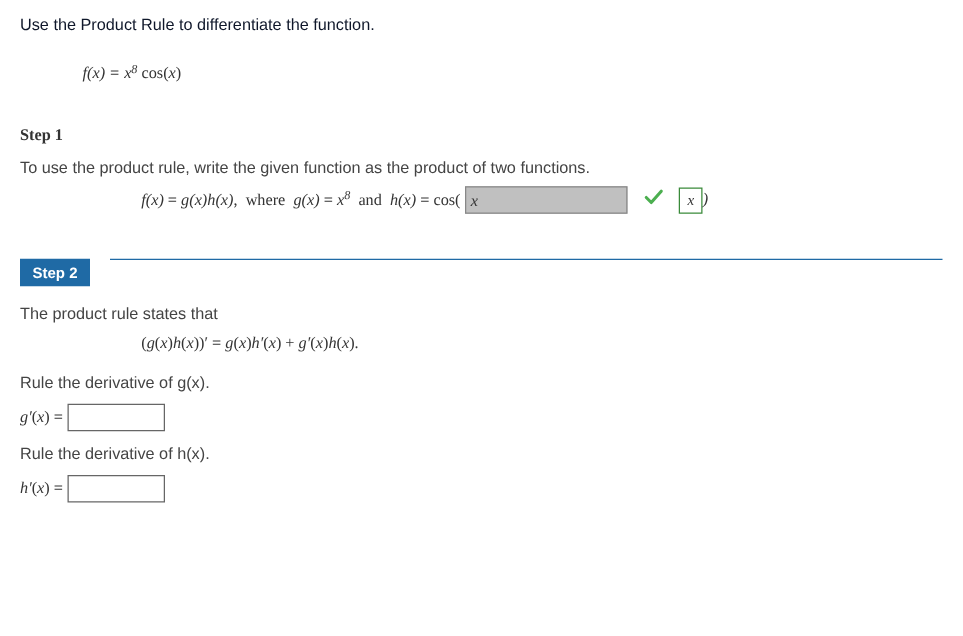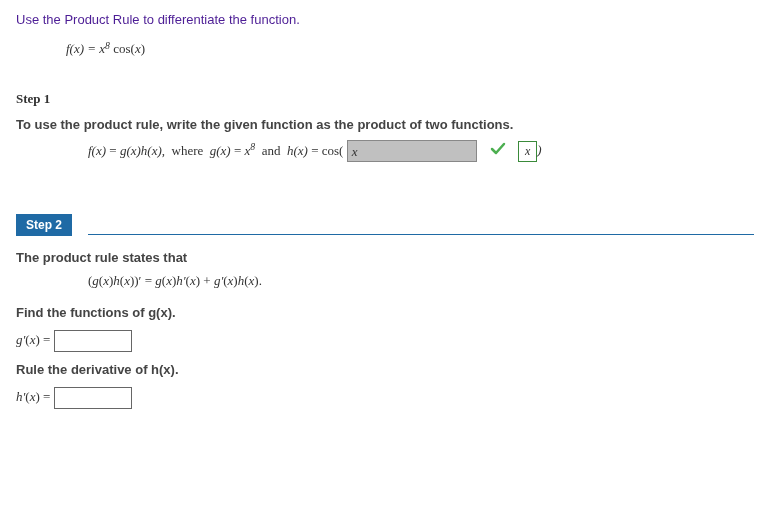--- a/index.html
+++ b/index.html
@@ -5,76 +5,75 @@
   body {
     font-family: Arial, Helvetica, sans-serif;
     font-size: 13px;
     color: #333;
     margin: 0;
     padding: 12px 16px 20px 16px;
     width: 770px;
     box-sizing: border-box;
   }
   .prompt {
-    color: #4c1d95;
-    margin-bottom: 12px;
+    color: #0f172a;
+    margin-bottom: 22px;
   }
   .math {
     font-family: Liberation Serif, serif;
     font-style: italic;
   }
   .math .up {
     font-style: normal;
   }
   .sup {
     font-size: 0.75em;
     vertical-align: super;
     position: relative;
     top: 1px;
   }
   .indent {
     margin-left: 50px;
     margin-top: 6px;
     margin-bottom: 18px;
   }
   .indent2 {
-    margin-left: 72px;
+    margin-left: 97px;
     margin-top: 6px;
     margin-bottom: 16px;
   }
   .step-title {
     font-weight: bold;
     color: #333;
     margin-top: 34px;
     margin-bottom: 10px;
     font-family: Liberation Serif, serif;
   }
   .step-bar {
     display: flex;
-    align-items: flex-end;
-    margin-top: 52px;
+    align-items: flex-start;
+    margin-top: 36px;
     margin-bottom: 14px;
     gap: 16px;
   }
   .step-bar .tab {
     background: #1f6aa5;
     color: #fff;
     font-weight: bold;
     padding: 4px 10px;
     font-size: 12px;
   }
   .step-bar .line {
     flex: 1;
     border-bottom: 1px solid #1f6aa5;
     margin-bottom: 1px;
   }
   .body-text {
     color: #444;
     margin: 8px 0;
-    font-weight: bold;
   }
   .input-disabled {
     display: inline-block;
     width: 130px;
     height: 22px;
     border: 1px solid #888;
     background: #c0c0c0;
     vertical-align: middle;
     padding: 0 4px;
     line-height: 22px;
@@ -147,21 +146,21 @@
   <div class="tab">Step 2</div>
   <div class="line"></div>
 </div>
 
 <div class="body-text">The product rule states that</div>
 
 <div class="indent2 math">
   <span class="up">(</span>g<span class="up">(</span>x<span class="up">)</span>h<span class="up">(</span>x<span class="up">))′ = </span>g<span class="up">(</span>x<span class="up">)</span>h′<span class="up">(</span>x<span class="up">) + </span>g′<span class="up">(</span>x<span class="up">)</span>h<span class="up">(</span>x<span class="up">).</span>
 </div>
 
-<div class="body-text">Find the functions of g(x).</div>
+<div class="body-text">Rule the derivative of g(x).</div>
 
 <div class="indent row">
   <span class="math">g′<span class="up">(</span>x<span class="up">) =</span></span>
   <span class="input-active"></span>
 </div>
 
 <div class="body-text">Rule the derivative of h(x).</div>
 
 <div class="indent row">
   <span class="math">h′<span class="up">(</span>x<span class="up">) =</span></span>

